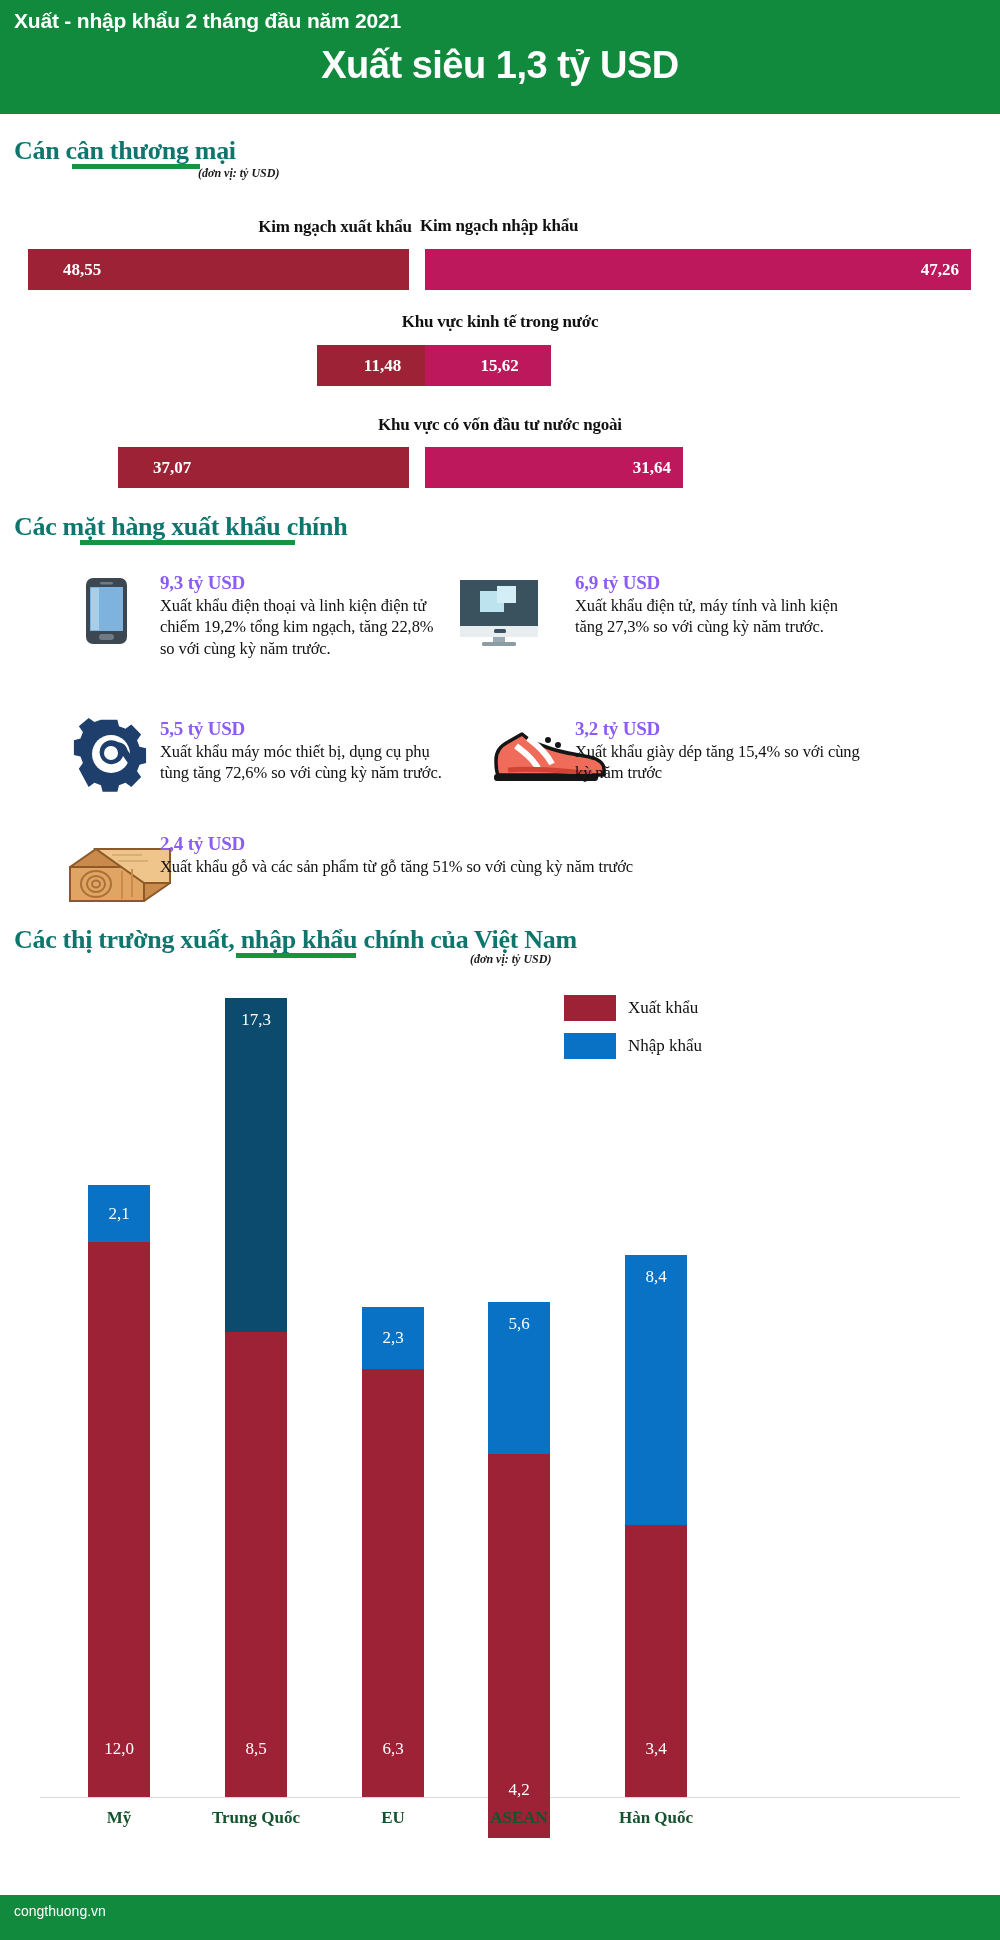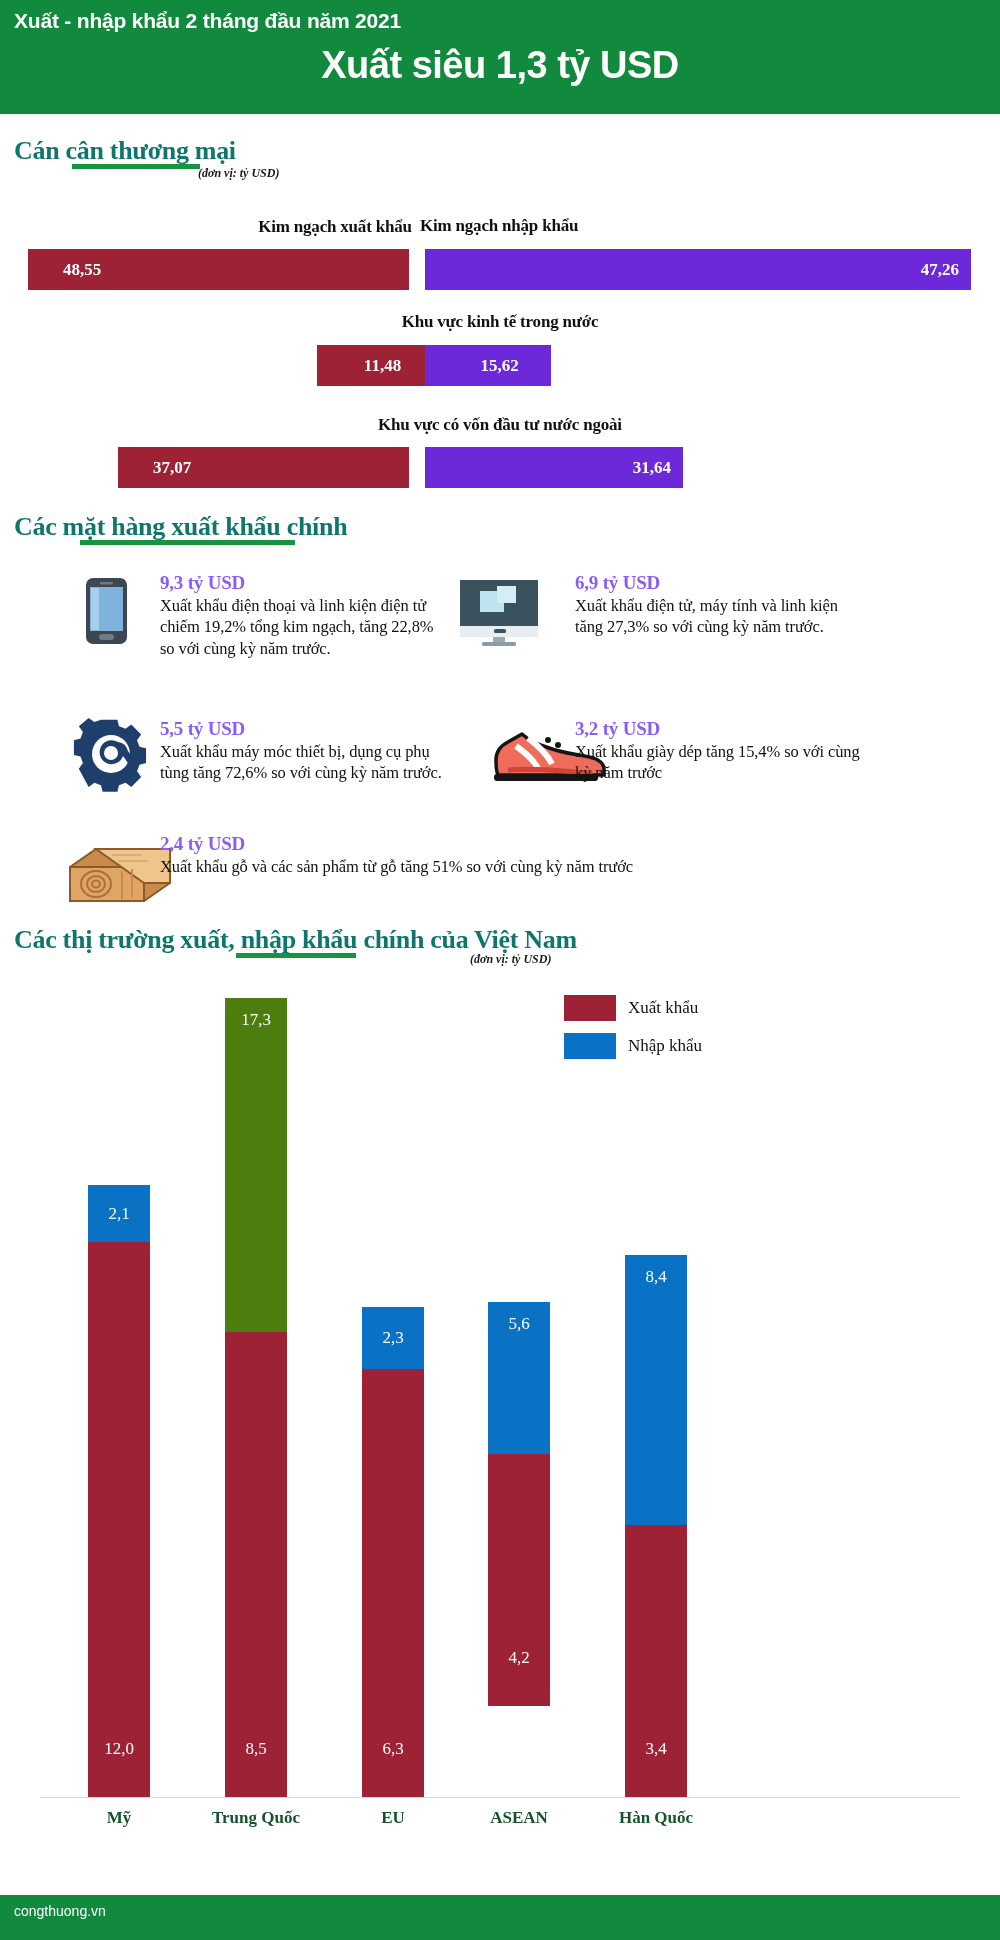--- a/index.html
+++ b/index.html
@@ -43,21 +43,21 @@
   
   .bar-label {
     position:absolute; font-weight:bold; font-size:17px; color:#111111;
     text-align:center; font-family:"Liberation Serif", serif;
     letter-spacing:-0.2px;
   }
   .bar {
     position:absolute; display:flex; align-items:center;padding-left:23px;
   }
   .bar-red { background:#9d2235; }
-  .bar-blue { background:#6d28d9; }
+  .bar-blue { background:#be185d; }
   .bar-val {
     font-weight:bold; font-size:17px; color:#ffffff;
     font-family:"Liberation Serif", serif;
   }
   .bar-val-left { margin-left:12px; }
   .bar-val-right { margin-left:auto; margin-right:12px; }
   .bar-val-center { margin:0 auto; }
 
   
   .prod { position:absolute; }
@@ -233,40 +233,40 @@
 <div class="axis-line"></div>
 
 <div class="col-seg col-seg-blue" style="left:88px; top:1185px; width:62px; height:57px; background:#0a72c4;">
   <span class="col-seg-val">2,1</span>
 </div>
 <div class="col-seg" style="left:88px; top:1242px; width:62px; height:555px; background:#9d2235; align-items:flex-end; padding-bottom:38px;">
   <span class="col-seg-val">12,0</span>
 </div>
 <div class="col-cat" style="left:69px; top:1808px; width:100px;">Mỹ</div>
 
-<div class="col-seg" style="left:225px; top:998px; width:62px; height:334px; background:#4d7c0f; align-items:flex-start; padding-top:12px;">
+<div class="col-seg" style="left:225px; top:998px; width:62px; height:334px; background:#0c4a6e; align-items:flex-start; padding-top:12px;">
   <span class="col-seg-val">17,3</span>
 </div>
 <div class="col-seg" style="left:225px; top:1332px; width:62px; height:465px; background:#9d2235; align-items:flex-end; padding-bottom:38px;">
   <span class="col-seg-val">8,5</span>
 </div>
 <div class="col-cat" style="left:196px; top:1808px; width:120px;">Trung Quốc</div>
 
 <div class="col-seg" style="left:362px; top:1307px; width:62px; height:62px; background:#0a72c4;">
   <span class="col-seg-val">2,3</span>
 </div>
 <div class="col-seg" style="left:362px; top:1369px; width:62px; height:428px; background:#9d2235; align-items:flex-end; padding-bottom:38px;">
   <span class="col-seg-val">6,3</span>
 </div>
 <div class="col-cat" style="left:343px; top:1808px; width:100px;">EU</div>
 
 <div class="col-seg" style="left:488px; top:1302px; width:62px; height:152px; background:#0a72c4; align-items:flex-start; padding-top:12px;">
   <span class="col-seg-val">5,6</span>
 </div>
-<div class="col-seg" style="left:488px; top:1454px; width:62px; height:252px; background:#9d2235; align-items:flex-end; padding-bottom:38px;">
+<div class="col-seg" style="left:488px; top:1454px; width:62px; height:384px; background:#9d2235; align-items:flex-end; padding-bottom:38px;">
   <span class="col-seg-val">4,2</span>
 </div>
 <div class="col-cat" style="left:469px; top:1808px; width:100px;">ASEAN</div>
 
 <div class="col-seg" style="left:625px; top:1255px; width:62px; height:270px; background:#0a72c4; align-items:flex-start; padding-top:12px;">
   <span class="col-seg-val">8,4</span>
 </div>
 <div class="col-seg" style="left:625px; top:1525px; width:62px; height:272px; background:#9d2235; align-items:flex-end; padding-bottom:38px;">
   <span class="col-seg-val">3,4</span>
 </div>

